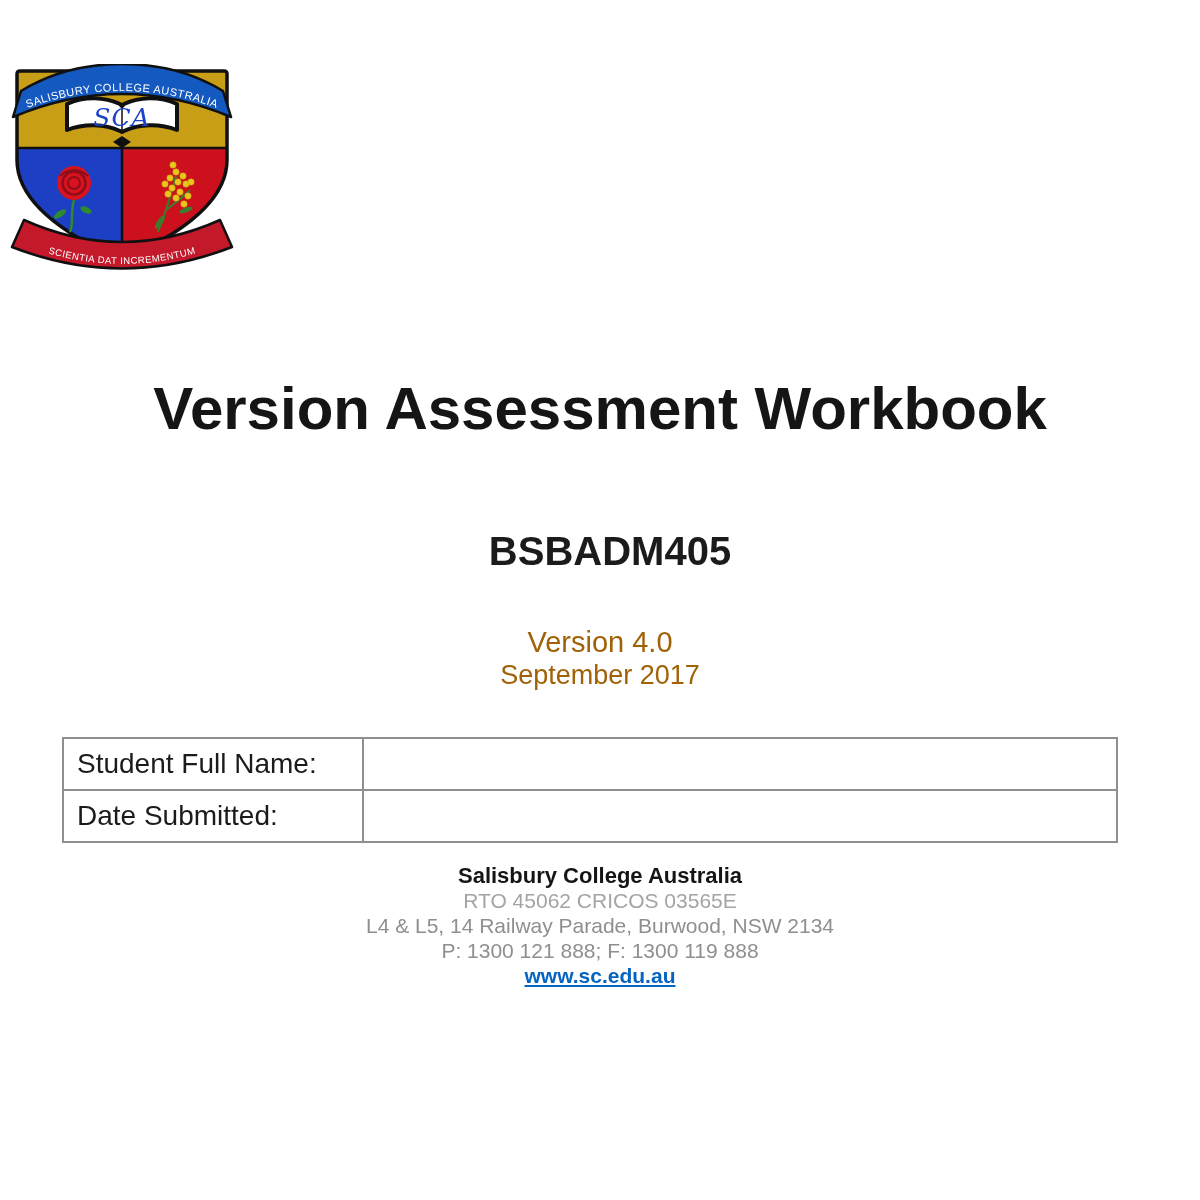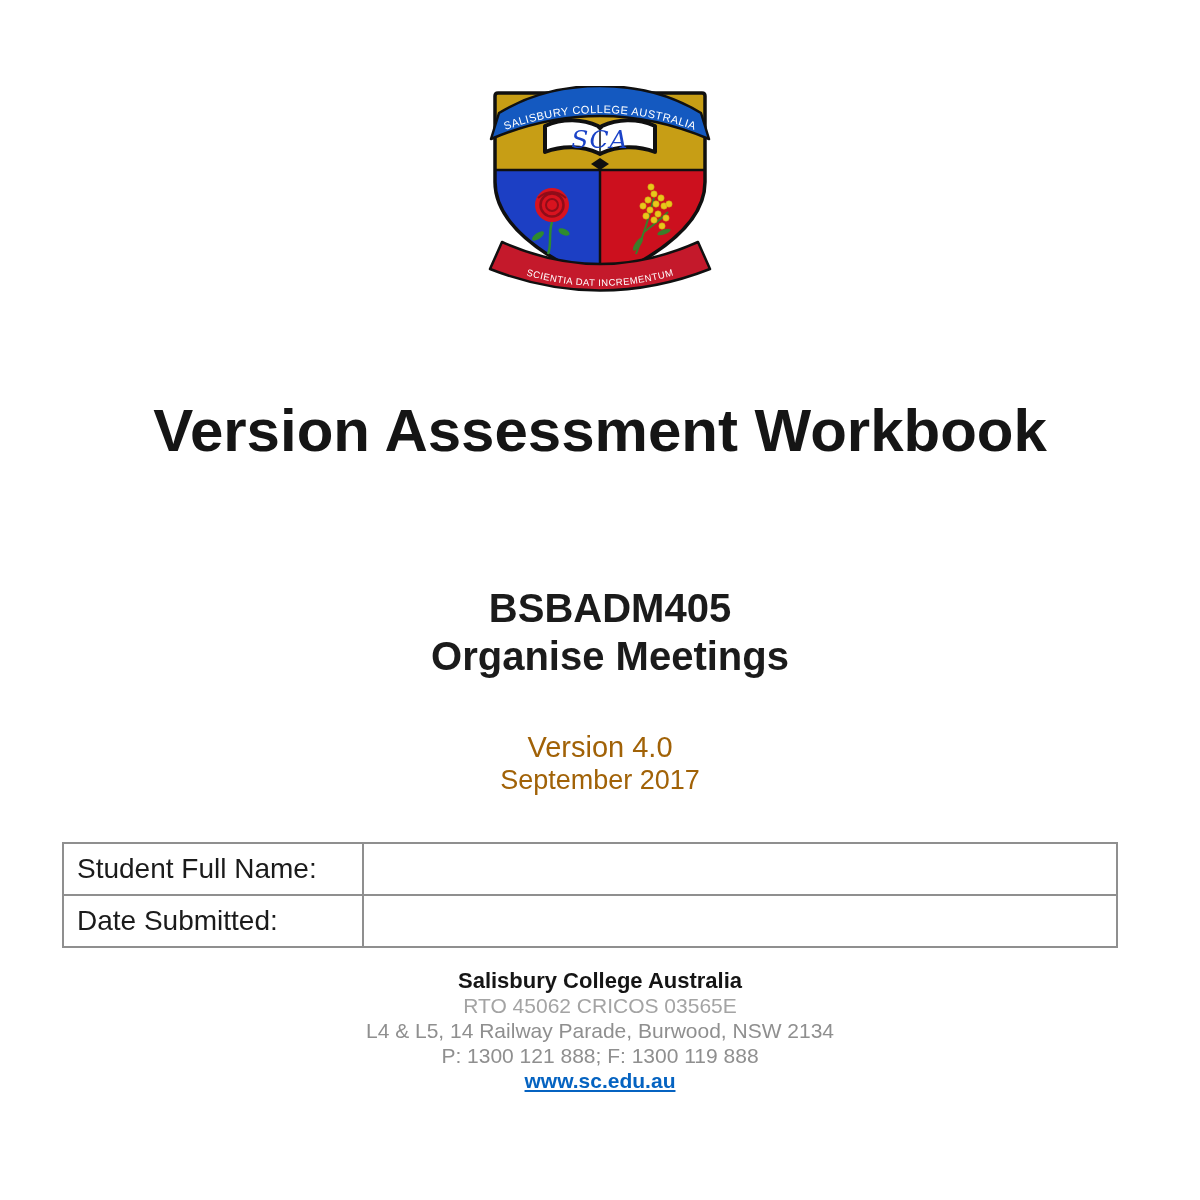--- a/index.html
+++ b/index.html
@@ -5,30 +5,30 @@
   html,body{margin:0;padding:0;background:#ffffff;}
   .page{
     position:relative;
     width:1200px;height:1200px;
     margin:0 auto;
     background:#ffffff;
     font-family:"Liberation Sans",sans-serif;
     color:#1a1a1a;
     overflow:hidden;
   }
-  .crest-wrap{padding-top:86px;text-align:center;}
+  .crest-wrap{padding-top:64px;}
   .crest-wrap svg{display:inline-block;}
   .title{
     margin:95px 0 0 0;
     text-align:center;
     font-size:60px;line-height:68px;
     font-weight:700;color:#151515;
   }
   .course{
-    margin-top:119px;text-align:center;
+    margin-top:84px;text-align:center;
     font-size:40px;line-height:48px;font-weight:700;color:#1b1b1b;padding-left:20px;
   }
   .version{margin-top:50px;text-align:center;color:#a16207;}
   .version-line1{font-size:29px;line-height:34px;}
   .version-line2{font-size:27px;line-height:32px;}
   table.details{
     margin:46px 0 0 62px;
     width:1056px;
     border-collapse:collapse;
     table-layout:fixed;
@@ -129,21 +129,20 @@
           <textPath href="#arcBottom" startOffset="50%" text-anchor="middle">SCIENTIA DAT INCREMENTUM</textPath>
         </text>
       </g>
     </svg>
   </div>
 
   <h1 class="title">Version Assessment Workbook</h1>
 
   <div class="course">
     <div>BSBADM405</div>
-    <div>Organise Meetings</div>
   </div>
 
   <div class="version">
     <div class="version-line1">Version 4.0</div>
     <div class="version-line2">September 2017</div>
   </div>
 
   <table class="details">
     <tbody>
       <tr>

